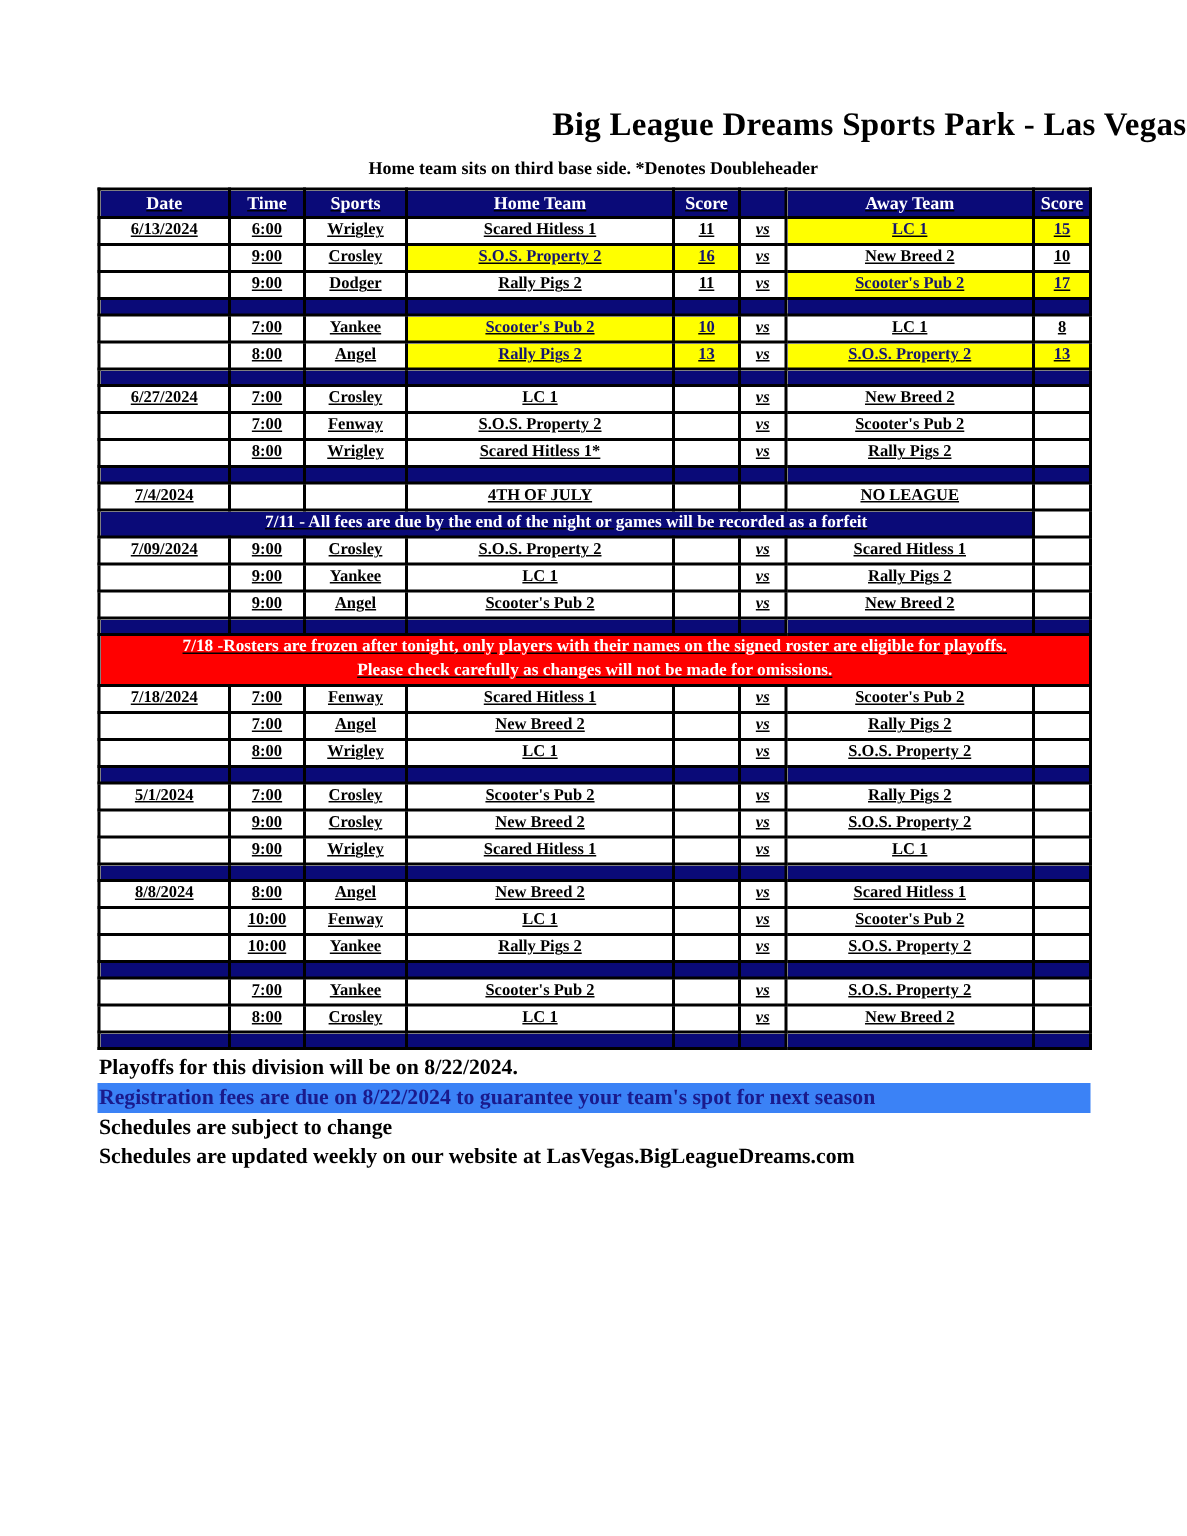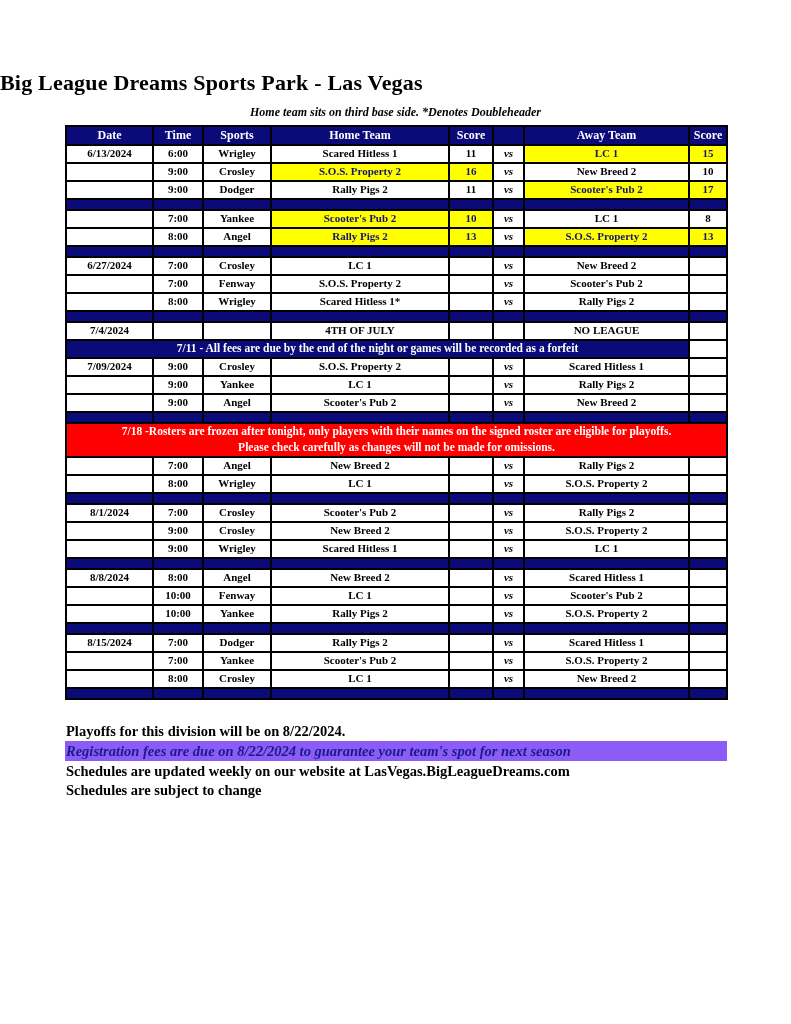--- a/index.html
+++ b/index.html
@@ -3,34 +3,34 @@
 <meta charset="utf-8">
 <style>
   html,body{margin:0;padding:0;background:#fff;}
   body{
     width:791px;height:1024px;overflow:hidden;
     font-family:"Liberation Serif","DejaVu Serif",serif;
     color:#000;
   }
   .sheet{width:791px;position:relative;}
   .page-title{
-    margin:70px 0 0 0;text-align:left;
+    margin:70px 0 0 0;text-align:right;
     font-size:22px;font-weight:bold;letter-spacing:.2px;
   }
   .page-subtitle{
     margin:3px 0 0 0;text-align:center;
     font-size:16.5px;font-weight:bold;
   }
   .page-note{
     margin:9px 0 5px 0;text-align:center;
-    font-size:12px;font-weight:bold;font-style:italic;
+    font-size:12px;font-weight:bold;
   }
   table.schedule{
     margin-left:65px;width:661px;
-    border-collapse:collapse;table-layout:fixed;
+    border-collapse:collapse;table-layout:fixed;text-decoration:underline;
   }
   table.schedule td,table.schedule th{
     border:2px solid #000;
     padding:0 1px;
     text-align:center;vertical-align:middle;
     font-weight:bold;font-size:11px;line-height:1.2;
     height:16px;overflow:hidden;white-space:nowrap;
   }
   table.schedule th{
     background:#0a0a78;color:#fff;font-size:12px;height:17px;
@@ -38,28 +38,28 @@
   tr.sep td{background:#0a0a78;height:9px;}
   td.hl{background:#ffff00;color:#15156e;}
   td.vs{font-style:italic;font-size:10px;}
   tr.banner-navy td.banner-cell{
     background:#0a0a78;color:#fff;font-size:11.5px;height:16px;
   }
   tr.banner-red td{
     background:#ff0000;color:#fff;font-size:11.5px;
     height:32px;line-height:1.35;white-space:normal;
   }
-  .footer{margin:22px 0 0 66px;width:661px;}
+  .footer{margin:3px 0 0 66px;width:661px;}
   .footer-line{
     font-weight:bold;font-size:14.5px;line-height:1.25;
     margin:0 0 1px 0;
   }
   .footer-line.hl-yellow{
-    background:#8b5cf6;color:#1a1a8c;
-    margin-left:-1px;padding:1px 0 1px 1px;font-style:italic;
+    background:#3b82f6;color:#1a1a8c;
+    margin-left:-1px;padding:1px 0 1px 1px;
   }
 </style>
 </head>
 <body>
 
 <div class="sheet">
   <h1 class="page-title">Big League Dreams Sports Park - Las Vegas</h1>
   <div class="page-note">Home team sits on third base side.  *Denotes Doubleheader</div>
 
   <table class="schedule">
@@ -250,20 +250,30 @@
           <td></td>
           <td></td>
         </tr>
         <tr class="banner-red">
           <td colspan="8" style="white-space: normal;">
             <div>7/18 -Rosters are frozen after tonight, only players with their names on the signed roster are eligible for playoffs.</div>
             <div>Please check carefully as changes will not be made for omissions.</div>
           </td>
         </tr>
         <tr>
+          <td>7/18/2024</td>
+          <td>7:00</td>
+          <td>Fenway</td>
+          <td>Scared Hitless 1</td>
+          <td></td>
+          <td class="vs">vs</td>
+          <td>Scooter's Pub 2</td>
+          <td></td>
+        </tr>
+        <tr>
           <td></td>
           <td>7:00</td>
           <td>Angel</td>
           <td>New Breed 2</td>
           <td></td>
           <td class="vs">vs</td>
           <td>Rally Pigs 2</td>
           <td></td>
         </tr>
         <tr>
@@ -280,21 +290,21 @@
           <td></td>
           <td></td>
           <td></td>
           <td></td>
           <td></td>
           <td></td>
           <td></td>
           <td></td>
         </tr>
         <tr>
-          <td>8/1/2024</td>
+          <td>5/1/2024</td>
           <td>7:00</td>
           <td>Crosley</td>
           <td>Scooter's Pub 2</td>
           <td></td>
           <td class="vs">vs</td>
           <td>Rally Pigs 2</td>
           <td></td>
         </tr>
         <tr>
           <td></td>
@@ -357,30 +367,20 @@
           <td></td>
         </tr>
         <tr class="sep">
           <td></td>
           <td></td>
           <td></td>
           <td></td>
           <td></td>
           <td></td>
           <td></td>
-          <td></td>
-        </tr>
-        <tr>
-          <td>8/15/2024</td>
-          <td>7:00</td>
-          <td>Dodger</td>
-          <td>Rally Pigs 2</td>
-          <td></td>
-          <td class="vs">vs</td>
-          <td>Scared Hitless 1</td>
           <td></td>
         </tr>
         <tr>
           <td></td>
           <td>7:00</td>
           <td>Yankee</td>
           <td>Scooter's Pub 2</td>
           <td></td>
           <td class="vs">vs</td>
           <td>S.O.S. Property 2</td>
@@ -405,16 +405,16 @@
           <td></td>
           <td></td>
           <td></td>
         </tr>
       </tbody>
   </table>
 
   <div class="footer">
     <div class="footer-line">Playoffs for this division will be on 8/22/2024.</div>
     <div class="footer-line hl-yellow">Registration fees are due on 8/22/2024 to guarantee your team's spot for next season</div>
+    <div class="footer-line">Schedules are subject to change</div>
     <div class="footer-line">Schedules are updated weekly on our website at LasVegas.BigLeagueDreams.com</div>
-    <div class="footer-line">Schedules are subject to change</div>
   </div>
 </div>
 
 </body></html>

